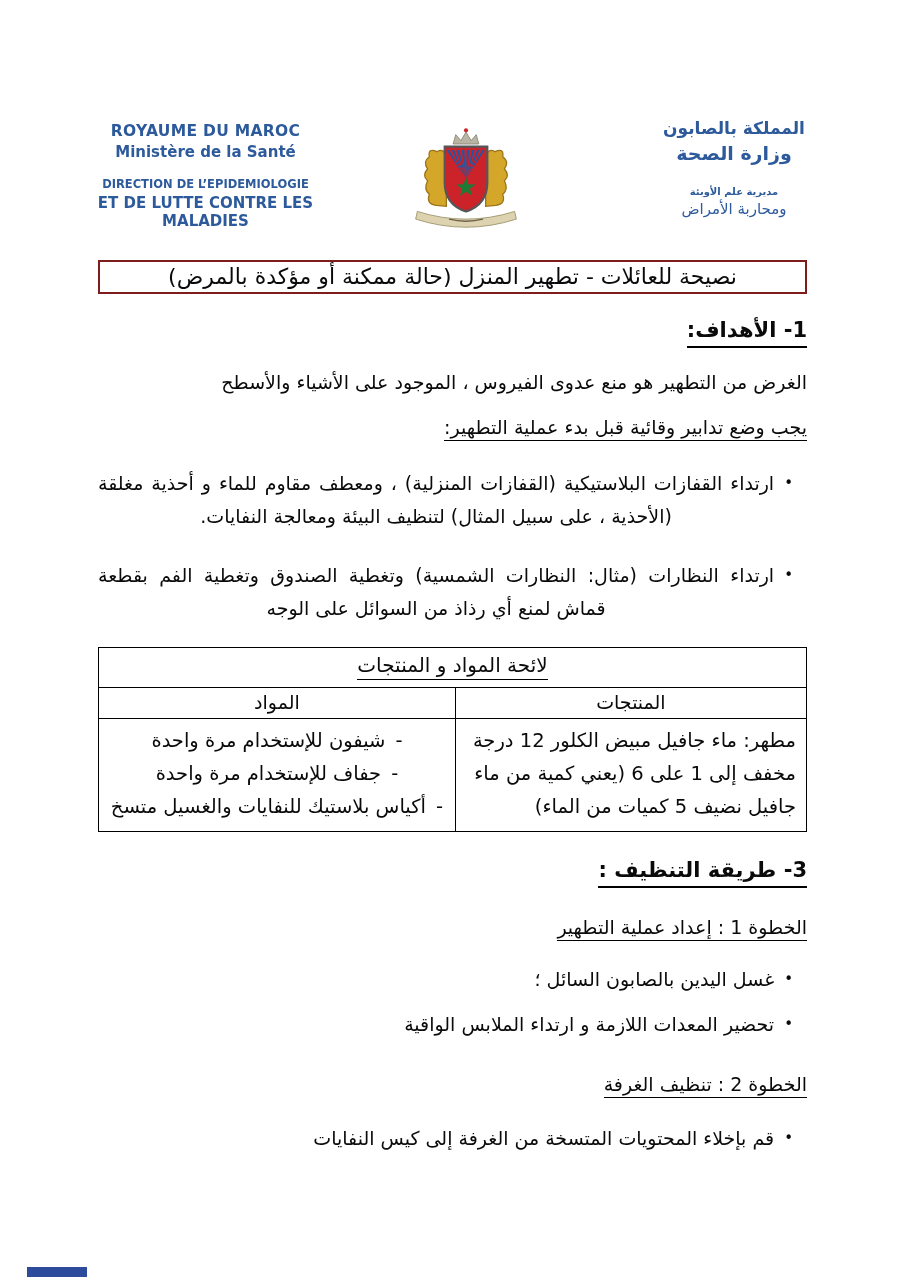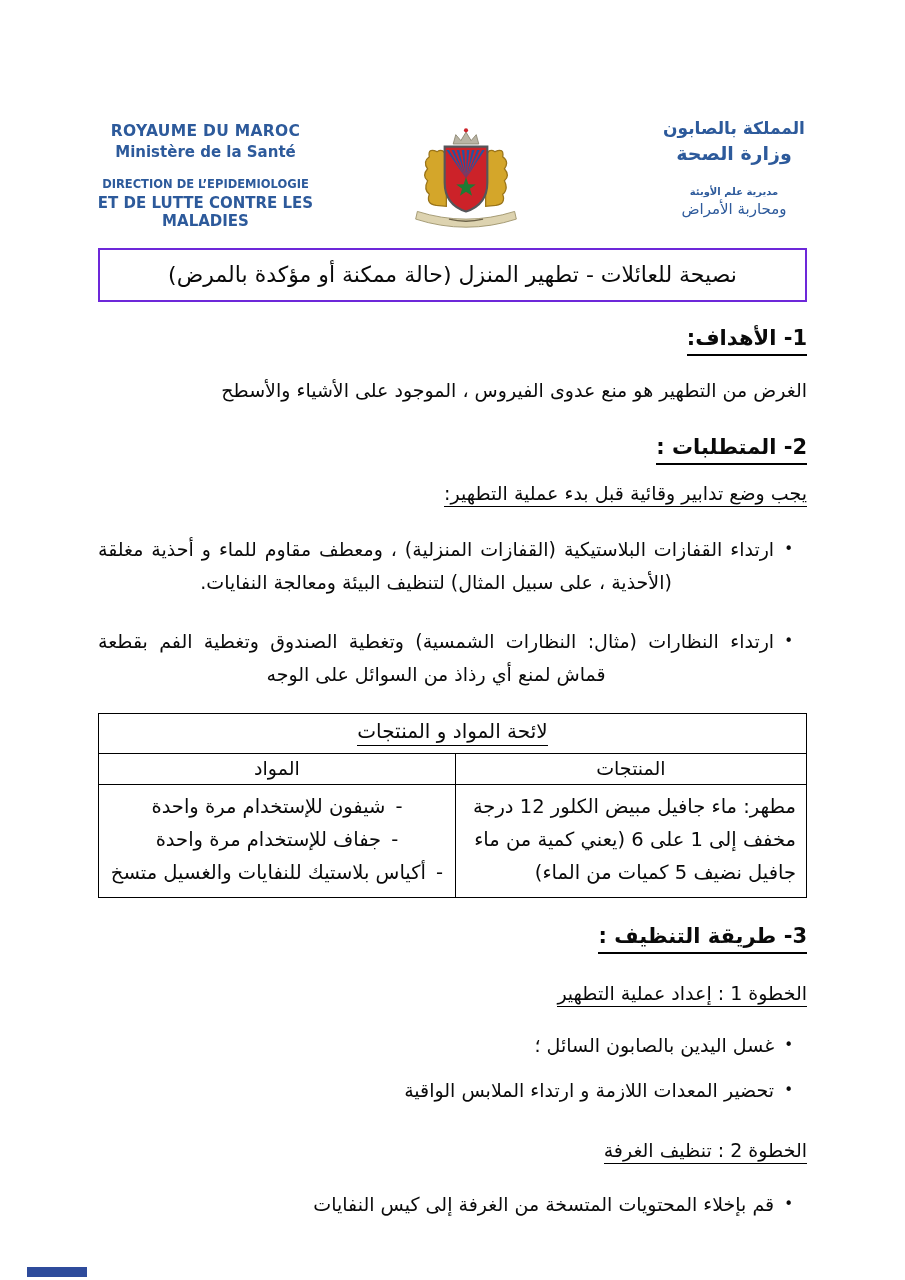--- a/index.html
+++ b/index.html
@@ -25,22 +25,22 @@
   .lh-emblem { width:128px; height:122px; flex:0 0 auto; margin-top:2px; }
   .lh-emblem svg { width:100%; height:100%; display:block; }
   .lh-ar { width:250px; text-align:center; color:var(--header-blue,#2d5a9b); direction:rtl; padding-top:2px; }
   .lh-ar .l1 { font-size:17px; font-weight:700; }
   .lh-ar .l2 { font-size:19px; font-weight:700; margin-top:4px; }
   .lh-ar .l3 { font-size:10px; font-weight:700; margin-top:22px; }
   .lh-ar .l4 { font-size:15px; font-weight:400; margin-top:3px; }
 
   
   .title-box {
-    width:709px; margin:8px auto 0 auto; border:2px solid #6d28d9;
-    padding:10px 10px; text-align:center; font-size:22px; line-height:1.35;
+    width:709px; margin:20px auto 0 auto; border:2px solid #7f1d1d;
+    padding:0 10px; text-align:center; font-size:22px; line-height:1.35;
   }
 
   
   .sec-heading { margin-top:24px; font-size:21px; font-weight:700; text-align:right; }
   .sec-heading .u { display:inline-block; border-bottom:2.5px solid #000; padding-bottom:4px; }
   .body-par { margin-top:18px; font-size:19px; line-height:33px; text-align:right; }
   .sub-line { margin-top:17px; font-size:19px; text-align:right; }
   .sub-line .u { display:inline-block; border-bottom:1.5px solid #000; padding-bottom:2px; }
 
   .bullet { display:flex; margin-top:26px; padding-right:14px; font-size:19px; line-height:33px; }
@@ -126,23 +126,20 @@
     <span>نصيحة للعائلات - تطهير المنزل (حالة ممكنة أو مؤكدة بالمرض)</span>
   </div>
 
   <div class="inner">
 
     <h2 class="sec-heading">
       <span class="u">1- الأهداف:</span>
     </h2>
     <p class="body-par">الغرض من التطهير هو منع عدوى الفيروس ، الموجود على الأشياء والأسطح</p>
 
-    <h2 class="sec-heading" style="margin-top:28px;">
-      <span class="u">2- المتطلبات :</span>
-    </h2>
     <p class="sub-line">
       <span class="u">يجب وضع تدابير وقائية قبل بدء عملية التطهير:</span>
     </p>
 
     <div class="bullet just">
       <span class="b">•</span>
       <div class="bt">ارتداء القفازات البلاستيكية (القفازات المنزلية) ، ومعطف مقاوم للماء و أحذية مغلقة (الأحذية ، على سبيل المثال) لتنظيف البيئة ومعالجة النفايات.</div>
     </div>
     <div class="bullet just">
       <span class="b">•</span>

